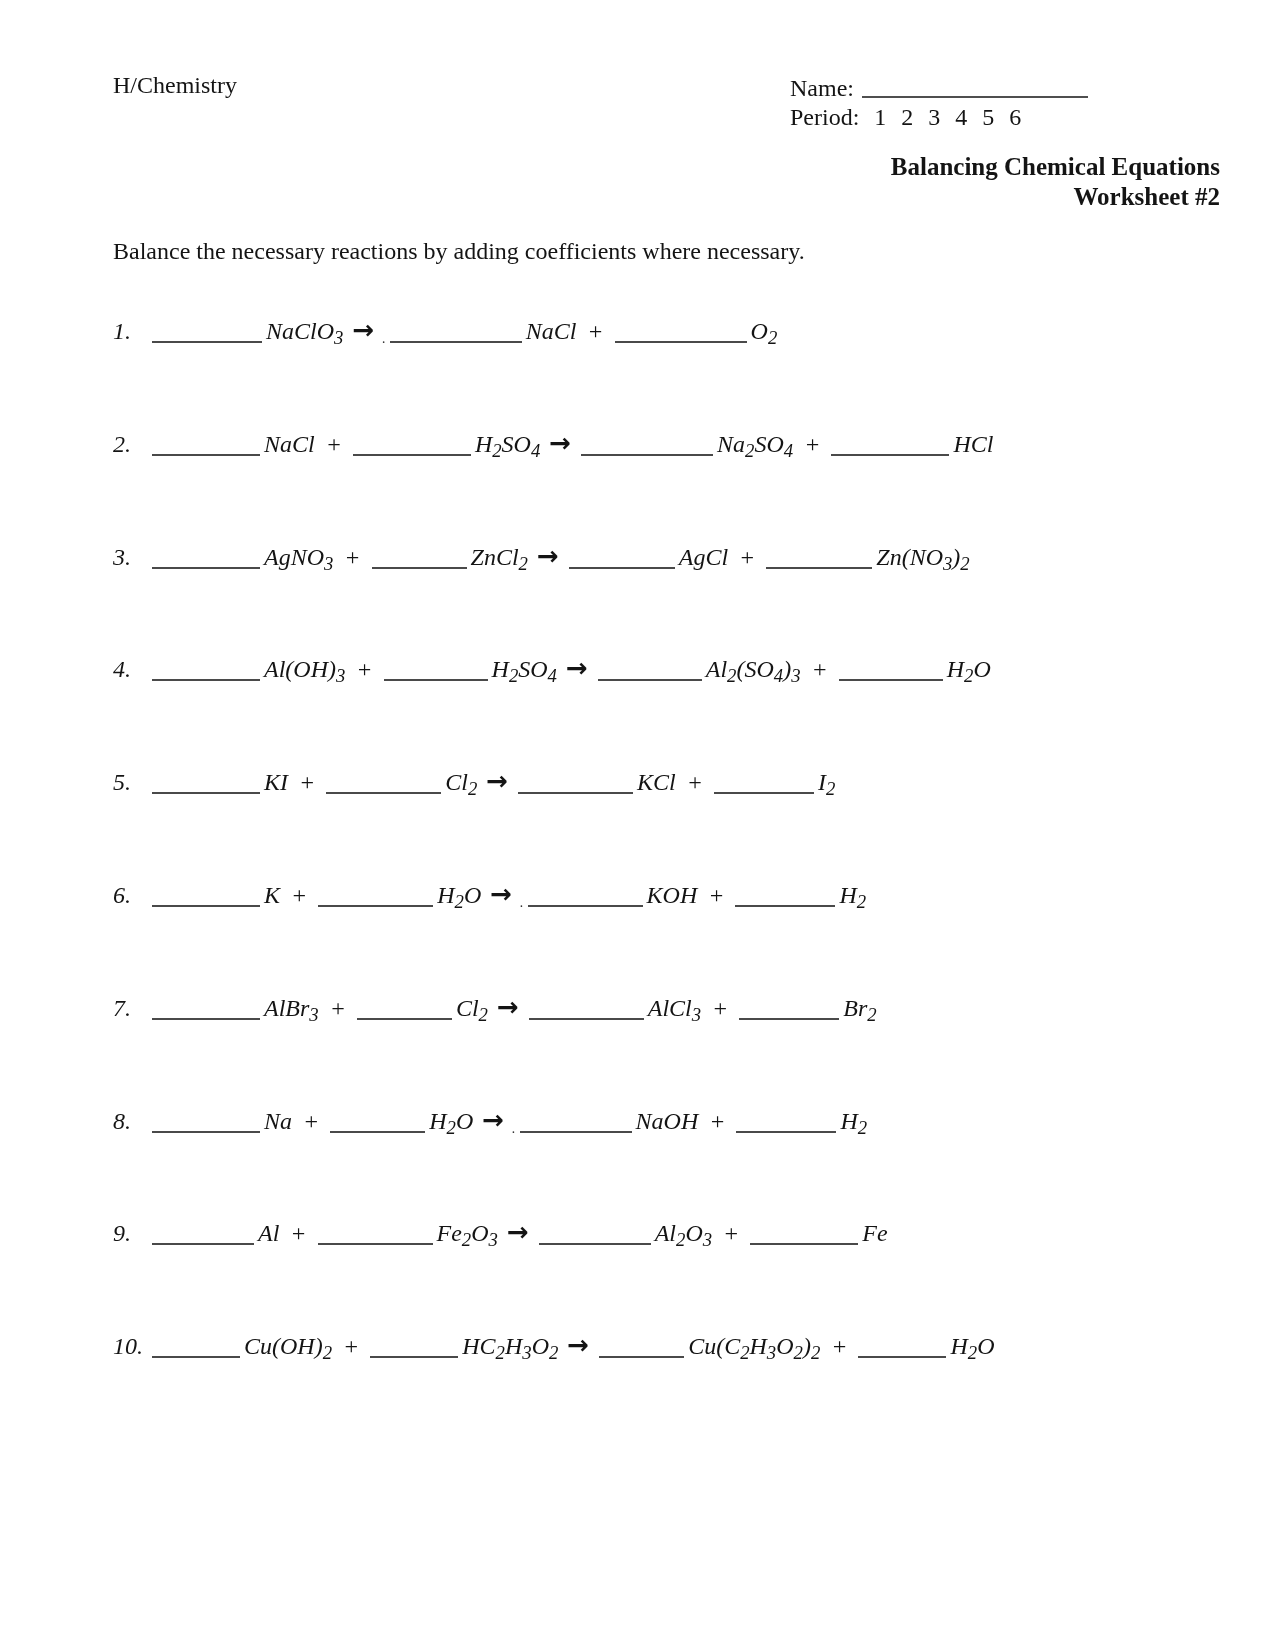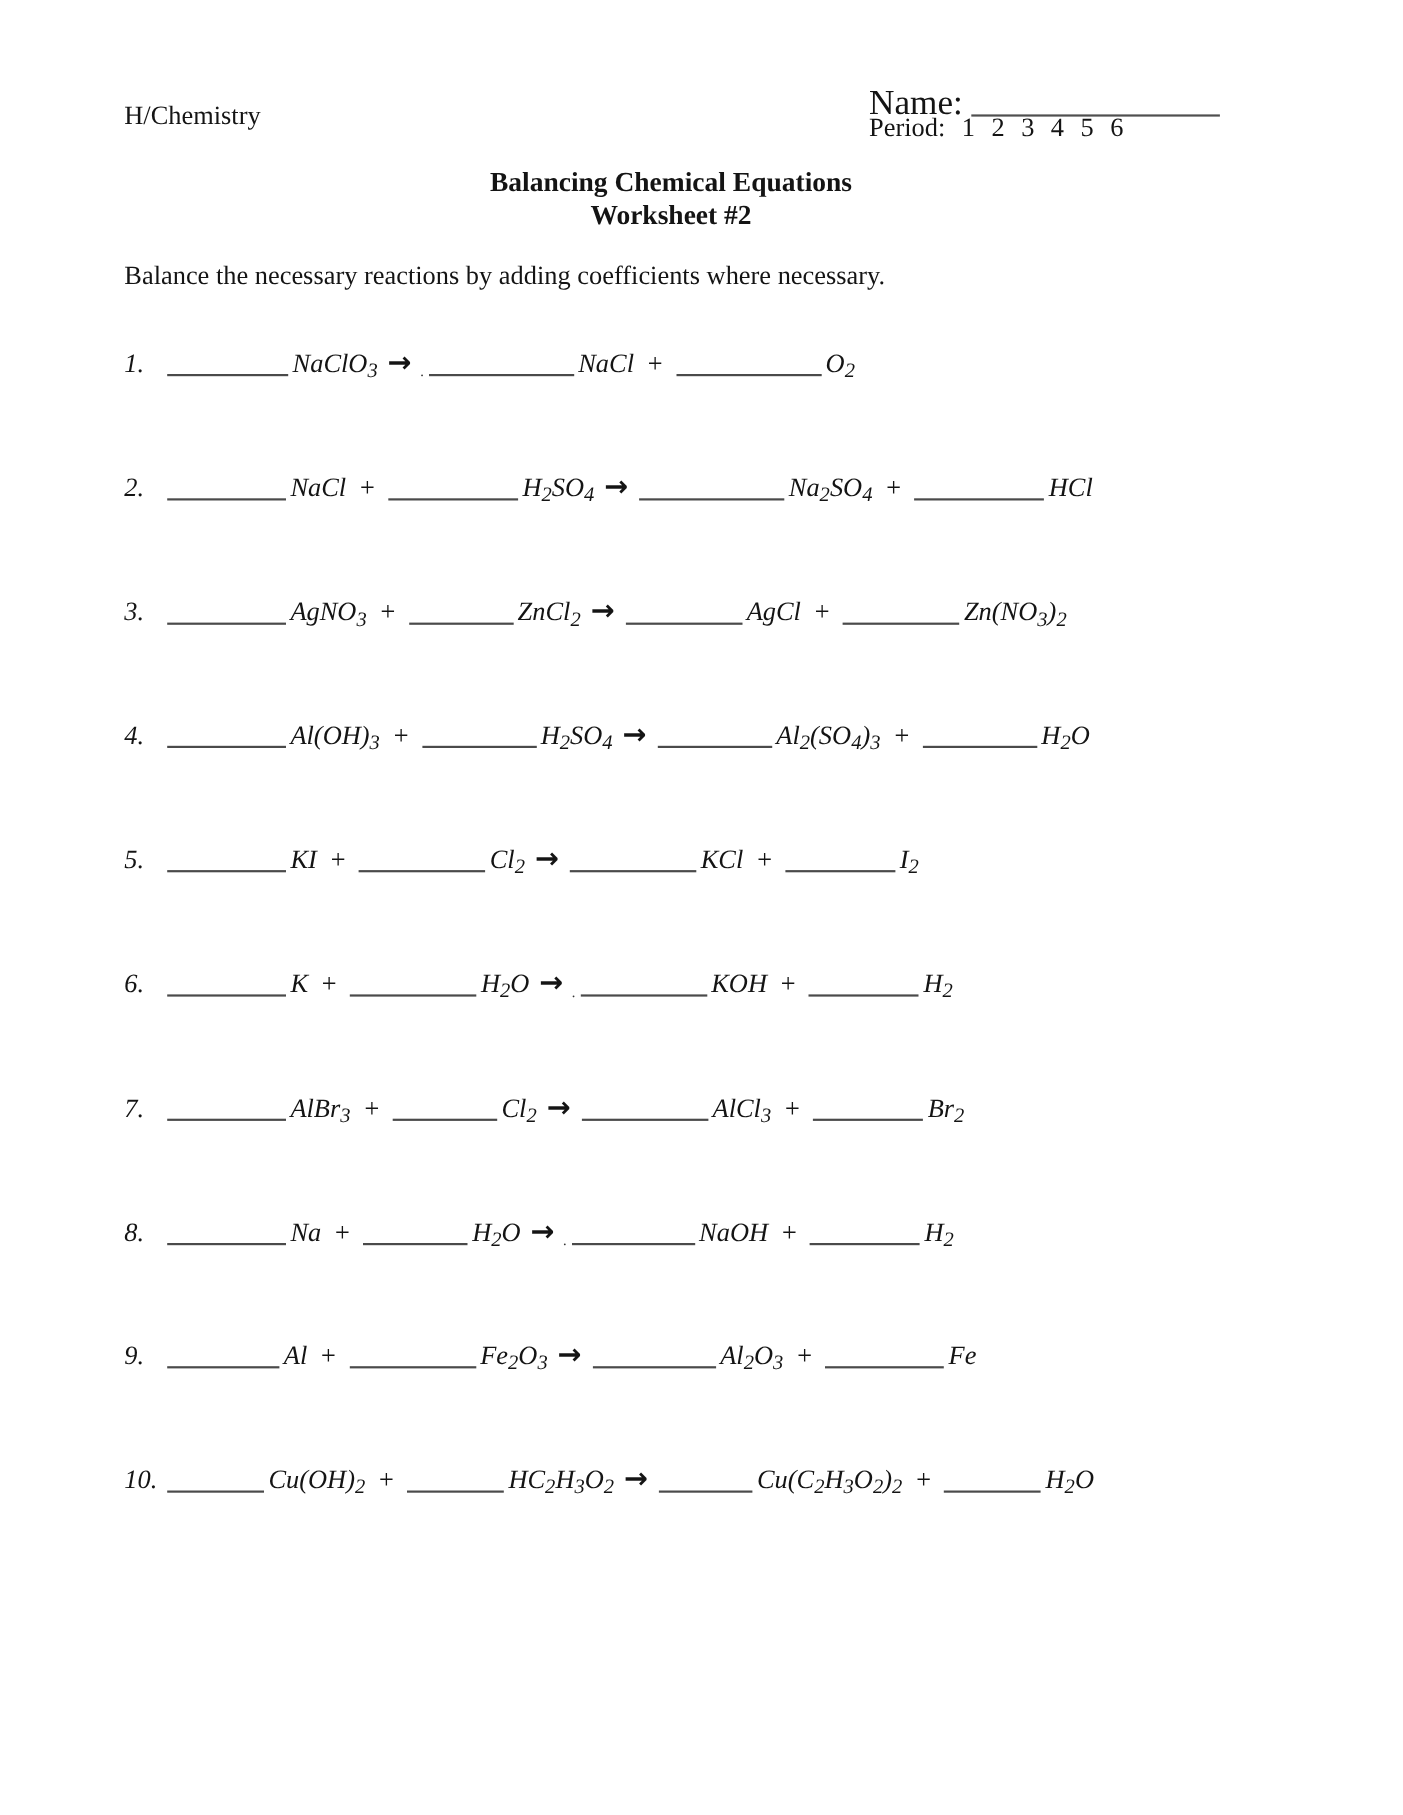--- a/index.html
+++ b/index.html
@@ -7,33 +7,33 @@
     position:relative;
     width:1275px;
     height:1650px;
     background:#ffffff;
     font-family:"Liberation Serif","DejaVu Serif",serif;
     color:#141414;
     overflow:hidden;
   }
   .abs{position:absolute;}
   .hdr{font-size:24px;white-space:nowrap;}
-  .name-line{font-size:32px;white-space:nowrap;}
+  .name-line{font-size:24px;white-space:nowrap;}
   .name-underline{
     display:inline-block;
     width:226px;height:1em;
     border-bottom:2px solid #4f4f4f;
     margin-left:8px;
     vertical-align:-2px;
   }
   .period-line{font-size:24px;white-space:nowrap;}
   .period-digit{display:inline-block;margin-left:15px;}
   .title-block{
     left:0;top:152px;width:1220px;
-    text-align:center;
+    text-align:right;
     font-weight:bold;font-size:25px;line-height:30px;
   }
   .intro{left:113px;top:238px;font-size:24px;white-space:nowrap;}
   .eq{
     position:absolute;left:113px;
     font-size:24px;line-height:30px;white-space:nowrap;font-style:italic;
   }
   .eq .num{display:inline-block;min-width:37px;}
   .blank{
     display:inline-block;
@@ -51,21 +51,21 @@
     font-weight:700;
     font-size:26px;
   }
   .arrow-dot{font-size:14px;color:#333;margin-right:2px;vertical-align:-4px;}
 </style>
 </head>
 <body>
 
 <div id="page">
 
-  <div class="abs hdr" style="left:113px;top:72px;margin-top:21px;">H/Chemistry</div>
+  <div class="abs hdr" style="left:113px;top:72px;">H/Chemistry</div>
 
   <div class="abs name-line" style="left:790px;top:72px;">
     <span>Name:</span><span class="name-underline"></span>
   </div>
 
   <div class="abs period-line" style="left:790px;top:104px;text-align:center;">
     <span>Period:</span><span><span class="period-digit">1</span><span class="period-digit">2</span><span class="period-digit">3</span><span class="period-digit">4</span><span class="period-digit">5</span><span class="period-digit">6</span></span>
   </div>
 
   <div class="abs title-block">

